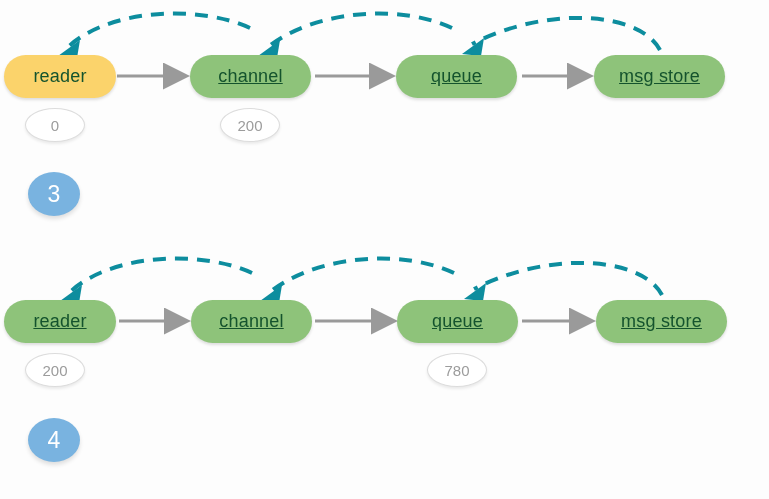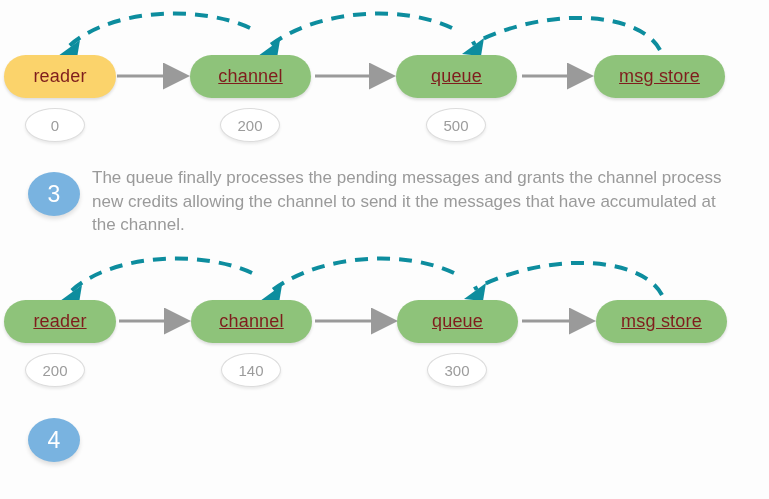--- a/index.html
+++ b/index.html
@@ -13,21 +13,21 @@
   
   .diagram{position:absolute;left:0;width:769px;height:150px;}
   .diagram.row1{top:0;}
   .diagram.row2{top:245px;}
 
   .arcs{position:absolute;left:0;top:0;width:769px;height:150px;pointer-events:none;}
 
   .node{
     position:absolute;height:43px;border-radius:21.5px;
     display:flex;align-items:center;justify-content:center;
-    color:#7f1d1d;font-size:18px;letter-spacing:.2px;
+    color:#14532d;font-size:18px;letter-spacing:.2px;
     box-shadow:0 2px 3px rgba(0,0,0,.13);
     box-sizing:border-box;
   }
   .node.green{background:#8ec37a;text-decoration:underline;}
   .node.yellow{background:#fbd36b;}
 
   .badge{
     position:absolute;width:60px;height:34px;border-radius:50%;
     background:#ffffff;border:1px solid #dcdcdc;
     display:flex;align-items:center;justify-content:center;
@@ -105,30 +105,26 @@
     <div class="node green" style="left:594px;top:55px;width:131px;">
       <span>msg store</span>
     </div>
 
     <div class="badge" style="left:25px;top:108px;">
       <span>0</span>
     </div>
     <div class="badge" style="left:220px;top:108px;">
       <span>200</span>
     </div>
-    <div class="badge" style="left:426px;top:108px;">
-      <span>500</span>
-    </div>
   </div>
 
   <div class="step s3">
     <div class="step-num">
       <span>3</span>
     </div>
-    <div class="step-text">The queue finally processes the pending messages and grants the channel process new credits allowing the channel to send it the messages that have accumulated at the channel.</div>
   </div>
 
   <div class="diagram row2">
 
     <svg class="arcs" width="769" height="150" viewBox="0 0 769 150">
       <defs>
         <marker id="grayhead2" markerWidth="9" markerHeight="9" refX="7" refY="4.5" orient="auto">
           <path d="M0,0 L9,4.5 L0,9 z" fill="#9a9a9a"></path>
         </marker>
       </defs>
@@ -166,25 +162,22 @@
     <div class="node green" style="left:397px;top:55px;width:121px;">
       <span>queue</span>
     </div>
     <div class="node green" style="left:596px;top:55px;width:131px;">
       <span>msg store</span>
     </div>
 
     <div class="badge" style="left:25px;top:108px;">
       <span>200</span>
     </div>
-    <div class="badge" style="left:221px;top:108px;">
-      <span>140</span>
-    </div>
     <div class="badge" style="left:427px;top:108px;">
-      <span>300</span>
+      <span>780</span>
     </div>
   </div>
 
   <div class="step s4">
     <div class="step-num">
       <span>4</span>
     </div>
   </div>
 
 </div>

